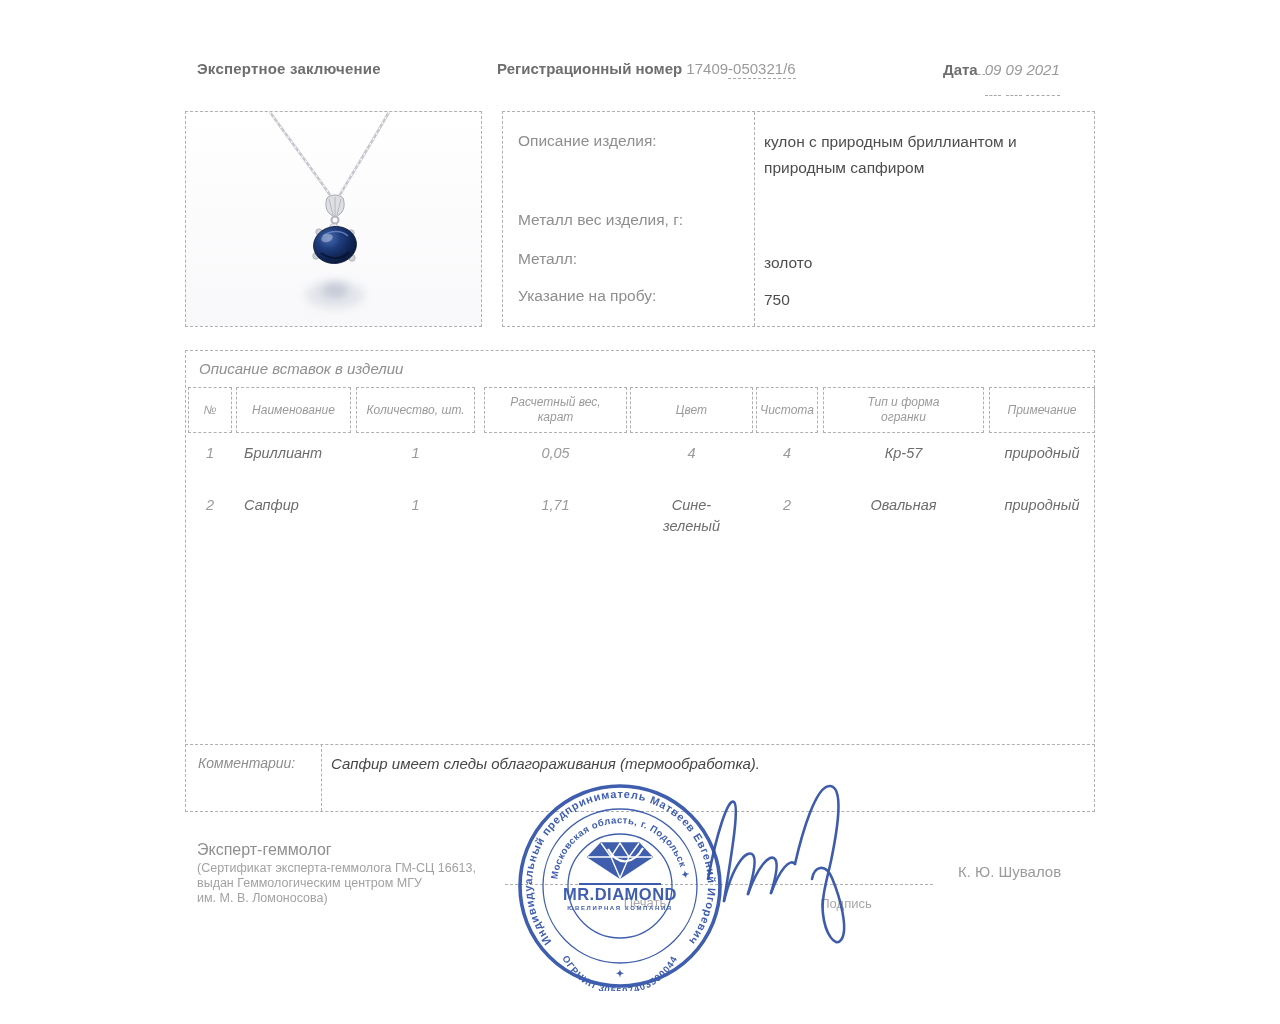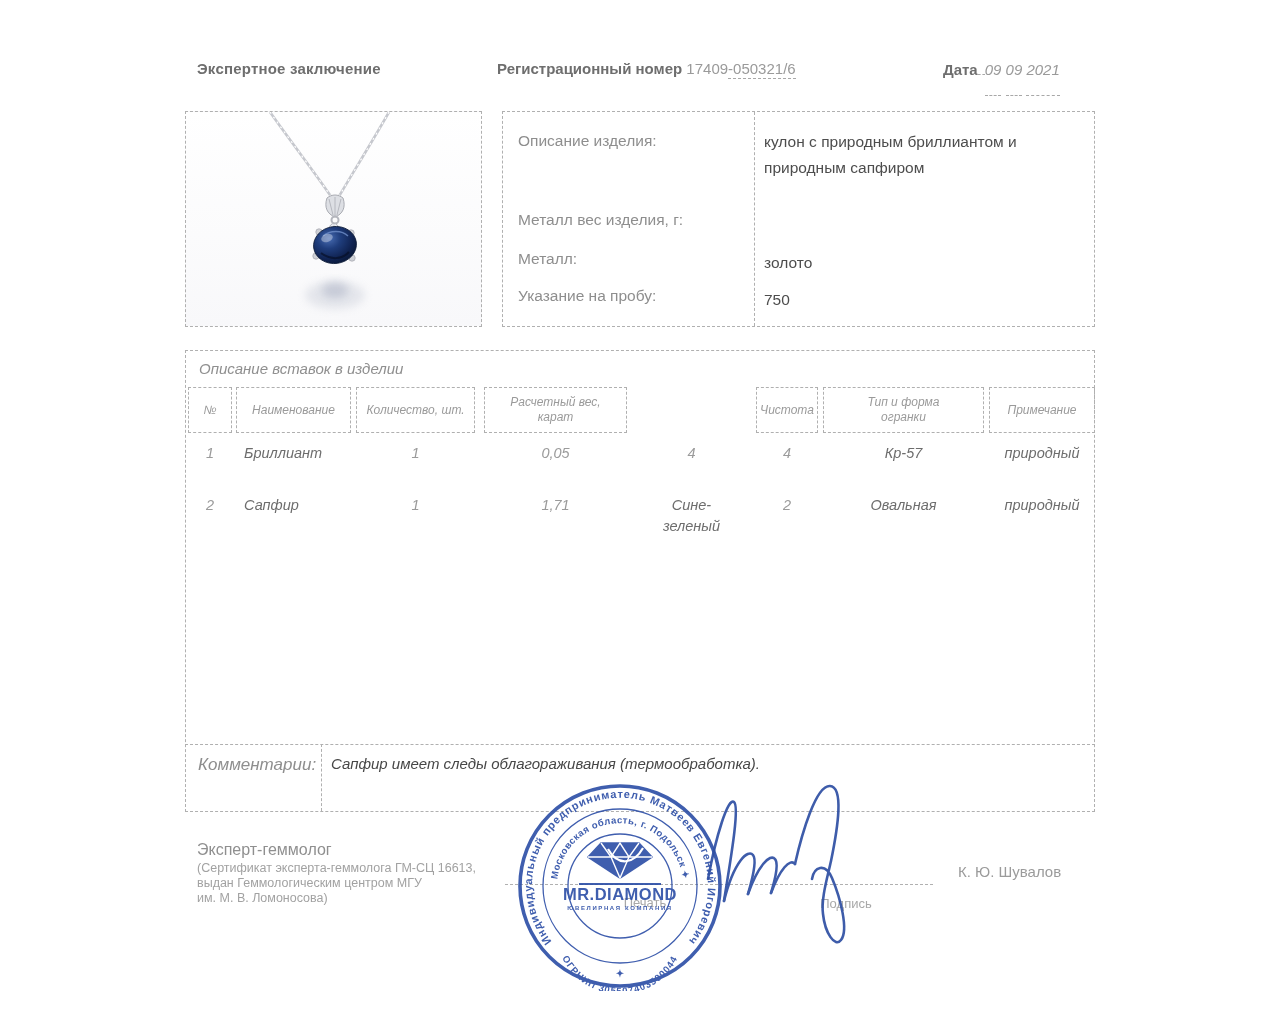--- a/index.html
+++ b/index.html
@@ -31,21 +31,21 @@
       font-size:12px;line-height:15px;color:#9a9a9a;white-space:pre-line;}
   .td{position:absolute;font-size:14.5px;color:#6d6d6d;text-align:center;line-height:21px;white-space:pre-line;}
   .td.num{color:#9b9b9b;}
   .td.name{text-align:left;padding-left:8px;box-sizing:border-box;}
   .r1{top:92px;} .r2{top:144px;}
   .c0{left:2px;width:44px;} .c1{left:50px;width:115px;} .c2{left:170px;width:119px;}
   .c3{left:298px;width:143px;} .c4{left:444px;width:123px;} .c5{left:570px;width:62px;}
   .c6{left:637px;width:161px;} .c7{left:803px;width:106px;}
   .comments-sep{position:absolute;left:-1px;right:-1px;top:393px;border-top:1px dashed #b0b0b0;}
   .comments-vsep{position:absolute;left:135px;top:393px;bottom:0;border-left:1px dashed #b0b0b0;}
-  .comments-label{position:absolute;left:12px;top:404px;font-size:17px;color:#8e8e8e;}
+  .comments-label{position:absolute;left:12px;top:404px;font-size:14px;color:#8e8e8e;}
   .comments-text{position:absolute;left:145px;top:404px;font-size:15px;color:#474747;}
   
   .expert-role{left:197px;top:841px;font-size:16px;color:#8f8f8f;}
   .cert-line{left:197px;font-size:12.5px;color:#a2a2a2;line-height:15px;}
   .seal-sign-line{left:505px;top:884px;width:428px;border-top:1px dashed #b0b0b0;z-index:1;}
   .seal-caption{left:600px;top:895px;width:90px;text-align:center;font-size:13px;color:#a8a8a8;z-index:1;}
   .sign-caption{left:806px;top:896px;width:80px;text-align:center;font-size:13px;color:#a8a8a8;z-index:1;}
   .expert-name{left:958px;top:863px;font-size:15px;color:#9b9b9b;}
   .stamp{left:515px;top:781px;z-index:2;opacity:.9;}
   .signature{left:688px;top:781px;z-index:3;}
@@ -122,20 +122,21 @@
   </div>
 
   <div class="abs dashed-box table-box">
     <div class="table-title">Описание вставок в изделии</div>
 
     <div class="th c0">№</div>
     <div class="th c1">Наименование</div>
     <div class="th c2">Количество, шт.</div>
     <div class="th c3">Расчетный вес,
 карат</div>
+    <div class="th c4">Цвет</div>
     <div class="th c5">Чистота</div>
     <div class="th c6">Тип и форма
 огранки</div>
     <div class="th c7">Примечание</div>
 
     <div class="td num c0 r1">1</div>
     <div class="td name c1 r1">Бриллиант</div>
     <div class="td num c2 r1">1</div>
     <div class="td num c3 r1">0,05</div>
     <div class="td num c4 r1">4</div>

